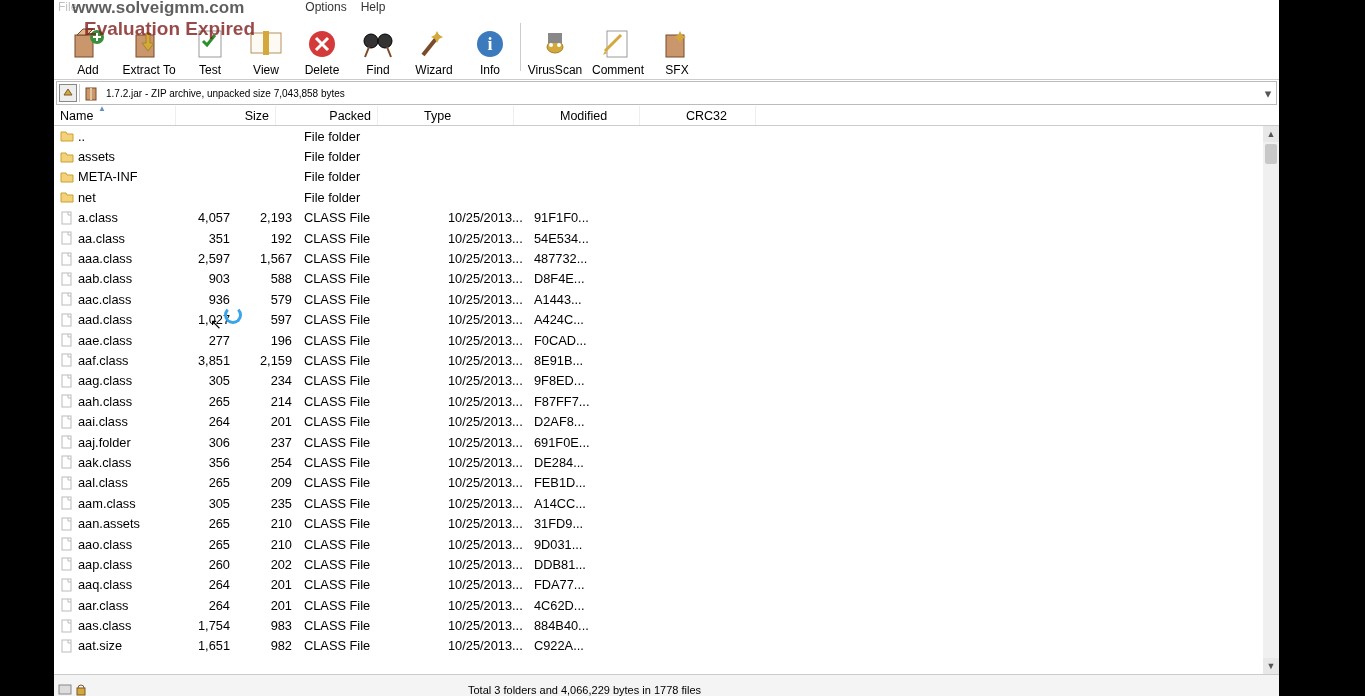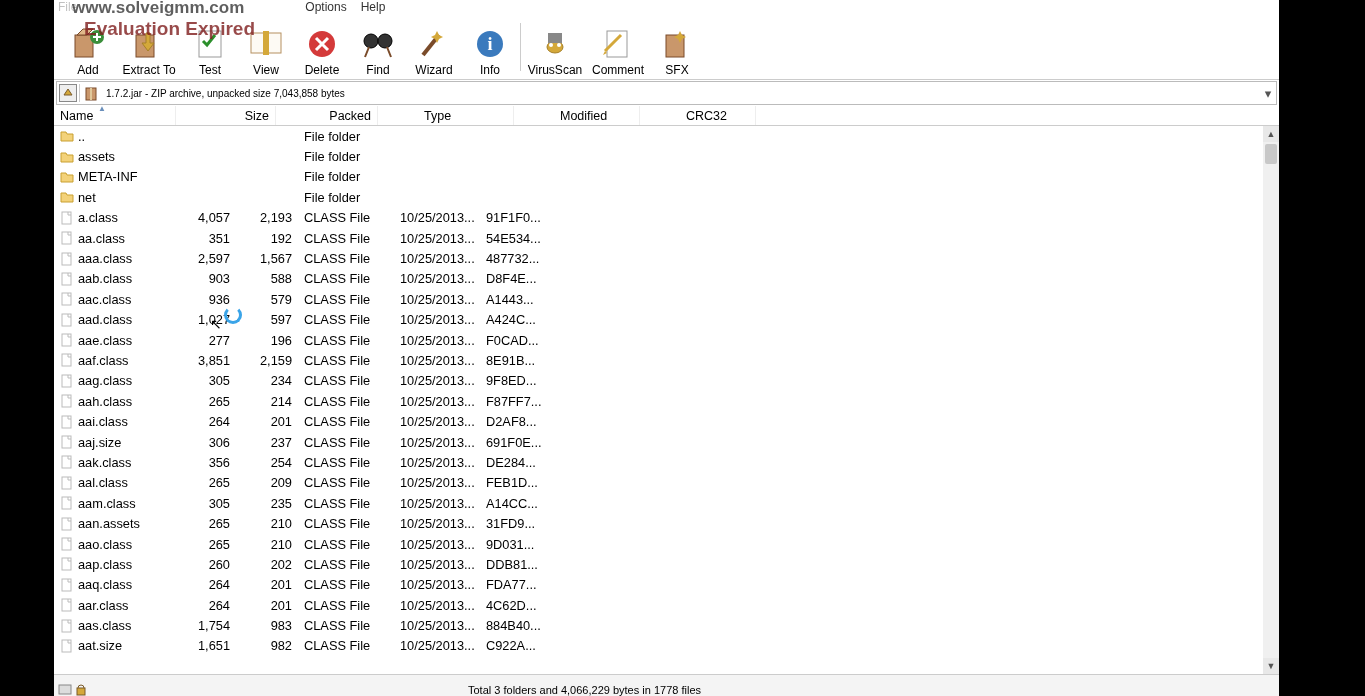--- a/index.html
+++ b/index.html
@@ -36,21 +36,21 @@
   .sort-ind { position:absolute; left:44px; top:-2px; font-size:8px; color:#6a8fbb; }
   
   .listbody { flex: 1; overflow: hidden; position: relative; }
   .rows { position: absolute; left:0; top:0; right:16px; }
   .row { height: 20.4px; display: flex; align-items: center; font-size: 12.8px; }
   .row .cell { padding: 0 6px; }
   .row .cname { width: 122px; display: flex; align-items: center; gap: 4px; }
   .row .csize { width: 60px; text-align: right; }
   .row .cpacked { width: 62px; text-align: right; }
   .row .ctype { width: 96px; }
-  .row .cmod { width: 86px; }
+  .row .cmod { width: 86px; margin-left: 48px; }
   .row .ccrc { width: 76px; }
   .fico { width: 14px; height: 14px; flex-shrink: 0; }
   
   .vscroll { position: absolute; right: 0; top: 0; width: 16px; bottom: 0; background: #f0f0f0; }
   .vscroll .arrow { height: 16px; display:flex; align-items:center; justify-content:center; background:#e8e8e8; font-size:9px; color:#555; }
   .vscroll .thumb { position:absolute; left:2px; right:2px; top:18px; height:20px; background:#c8c8c8; border-radius:2px; }
   
   .statusbar { height: 22px; border-top: 1px solid #ccc; display: flex; align-items: flex-end; font-size: 11px; background: #f4f4f4; }
   .status-icons { width: 36px; display:flex; gap:2px; padding-left:4px; }
   .status-text { flex:1; text-align:center; padding-right:200px; }
@@ -419,21 +419,21 @@
           <div class="cell ctype">CLASS File</div>
           <div class="cell cmod">10/25/2013...</div>
           <div class="cell ccrc">D2AF8...</div>
         </div>
         <div class="row">
           <div class="cell cname">
             <svg class="fico">
               <rect x="2" y="1" width="9" height="12" fill="#fff" stroke="#bbb"></rect>
               <path d="M8 1 v3 h3" fill="none" stroke="#bbb"></path>
             </svg>
-            <span>aaj.size</span>
+            <span>aaj.folder</span>
           </div>
           <div class="cell csize">306</div>
           <div class="cell cpacked">237</div>
           <div class="cell ctype">CLASS File</div>
           <div class="cell cmod">10/25/2013...</div>
           <div class="cell ccrc">691F0E...</div>
         </div>
         <div class="row">
           <div class="cell cname">
             <svg class="fico">

